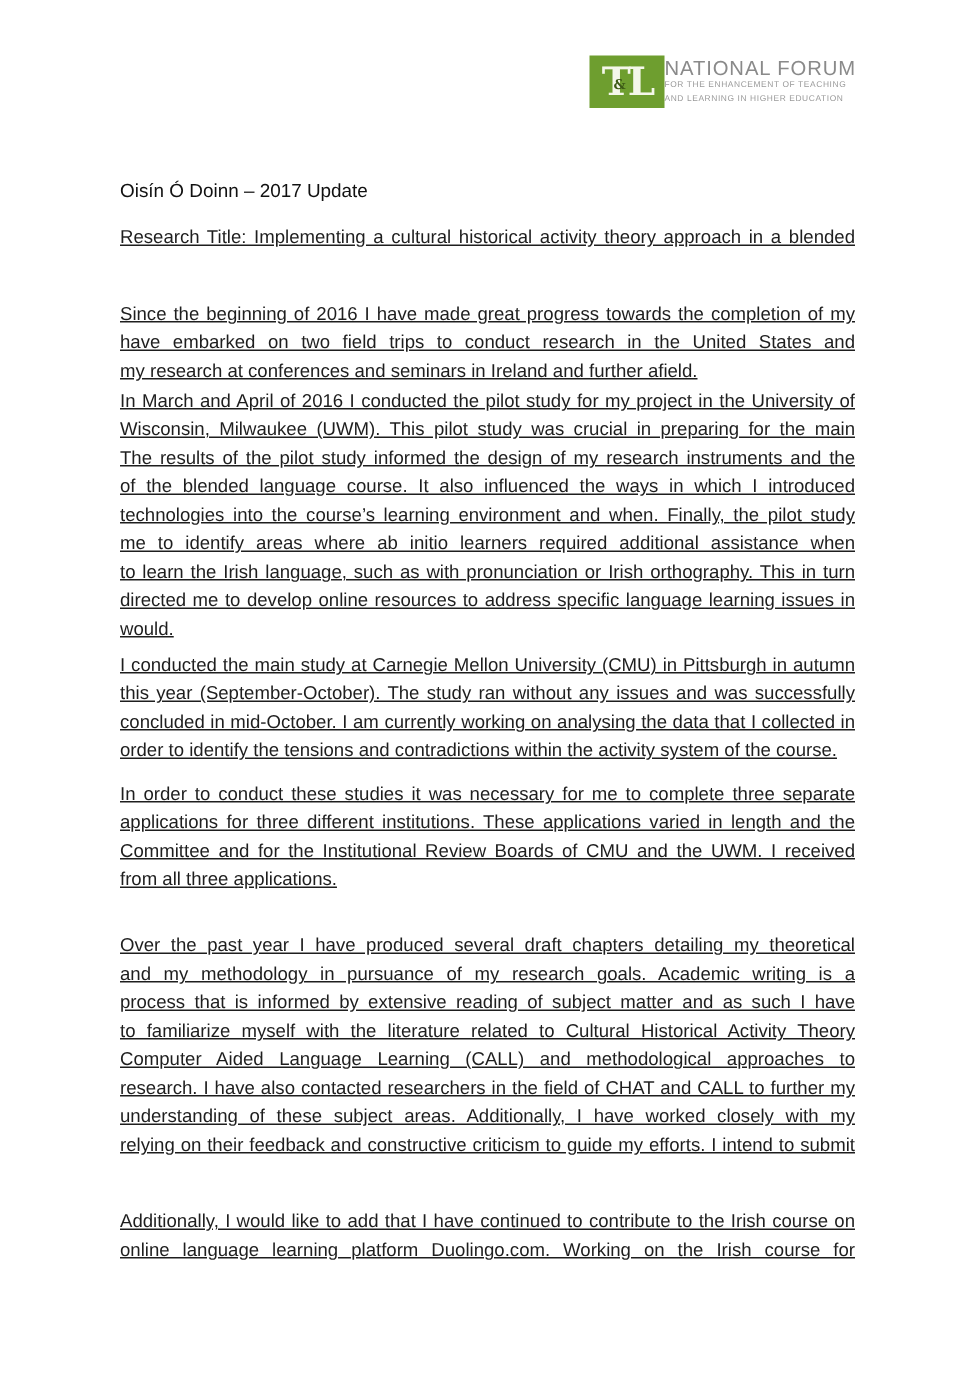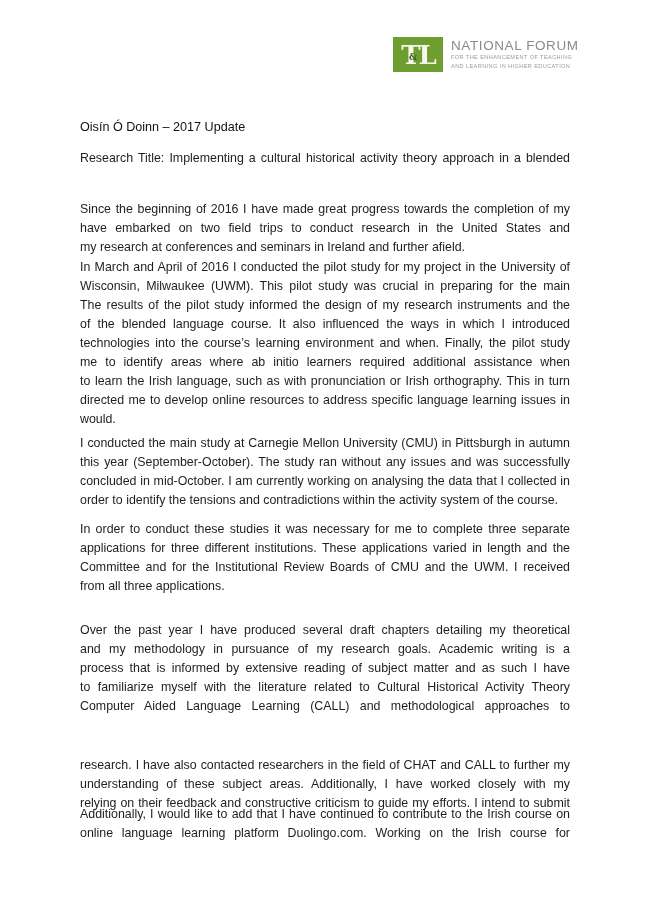--- a/index.html
+++ b/index.html
@@ -3,26 +3,26 @@
 <meta charset="utf-8">
 <style>
   html, body { margin: 0; padding: 0; background: #ffffff; }
   body { width: 650px; height: 919px; position: relative; overflow: hidden; font-family: "Liberation Sans", sans-serif; color: #1a1a1a; }
   .page { position: absolute; left: 0; top: 0; width: 650px; height: 919px; background: #ffffff; }
 
   .logo { position: absolute; left: 393px; top: 37px; display: flex; align-items: center; }
   .logo-box { width: 50px; height: 35px; background: #6e9e2f; display: flex; align-items: center; justify-content: center; position: relative; }
   .logo-letters { font-family: "DejaVu Serif", serif; font-weight: bold; font-size: 26px; color: #f4f7ea; letter-spacing: -2px; line-height: 1; position: relative; }
   .logo-amp { position: absolute; left: 16px; top: 15px; font-size: 9px; color: #3d5a17; font-family: "DejaVu Serif", serif; font-weight: bold; }
-  .logo-text { margin-left: 8px; color: #8f8f8f; }
+  .logo-text { margin-left: 0; color: #8f8f8f; }
   .logo-title { font-size: 13.5px; letter-spacing: 0.6px; line-height: 15px; color: #8a8a8a; }
   .logo-sub { font-size: 5.6px; letter-spacing: 0.4px; line-height: 9px; color: #9a9a9a; text-transform: uppercase; }
   .heading { position: absolute; left: 80px; top: 120px; font-size: 12.6px; font-weight: normal; color: #111; white-space: nowrap; }
   .para { position: absolute; left: 80px; width: 490px; font-size: 12.4px; line-height: 19px; color: #1e1e1e; }
-  .line { display: block; height: 19px; white-space: nowrap; text-align: justify; text-align-last: justify; overflow: hidden; }
+  .line { display: block; height: 19px; white-space: nowrap; text-align: justify; text-align-last: justify; overflow: hidden; text-decoration: underline; }
   .line.last { text-align-last: left; }
 </style>
 </head>
 <body>
 
 <div class="page">
 
   <div class="logo">
     <div class="logo-box">
       <span class="logo-letters">TL</span>
@@ -72,21 +72,21 @@
     <span class="line" style="white-space: normal; max-height: 19px;">Committee and for the Institutional Review Boards of CMU and the UWM. I received approval</span>
     <span class="line last">from all three applications.</span>
   </div>
 
   <div class="para" style="top:621px">
     <span class="line" style="white-space: normal; max-height: 19px;">Over the past year I have produced several draft chapters detailing my theoretical framework,</span>
     <span class="line" style="white-space: normal; max-height: 19px;">and my methodology in pursuance of my research goals. Academic writing is a continuous</span>
     <span class="line" style="white-space: normal; max-height: 19px;">process that is informed by extensive reading of subject matter and as such I have continued</span>
     <span class="line" style="white-space: normal; max-height: 19px;">to familiarize myself with the literature related to Cultural Historical Activity Theory (CHAT),</span>
     <span class="line" style="white-space: normal; max-height: 19px;">Computer Aided Language Learning (CALL) and methodological approaches to qualitative</span>
-    <span class="line" style="white-space: normal; max-height: 19px; margin-top: 40px;">research.  I have also contacted researchers in the field of CHAT and CALL to further my</span>
+    <span class="line" style="white-space: normal; max-height: 19px;">research.  I have also contacted researchers in the field of CHAT and CALL to further my</span>
     <span class="line" style="white-space: normal; max-height: 19px;">understanding of these subject areas. Additionally, I have worked closely with my supervisors</span>
     <span class="line" style="white-space: normal; max-height: 19px;">relying on their feedback and constructive criticism to guide my efforts. I intend to submit a</span>
   </div>
 
   <div class="para" style="top:805px">
     <span class="line" style="white-space: normal; max-height: 19px;">Additionally, I would like to add that I have continued to contribute to the Irish course on the</span>
     <span class="line" style="white-space: normal; max-height: 19px;">online language learning platform Duolingo.com. Working on the Irish course for Duolingo</span>
   </div>
 
 </div>

